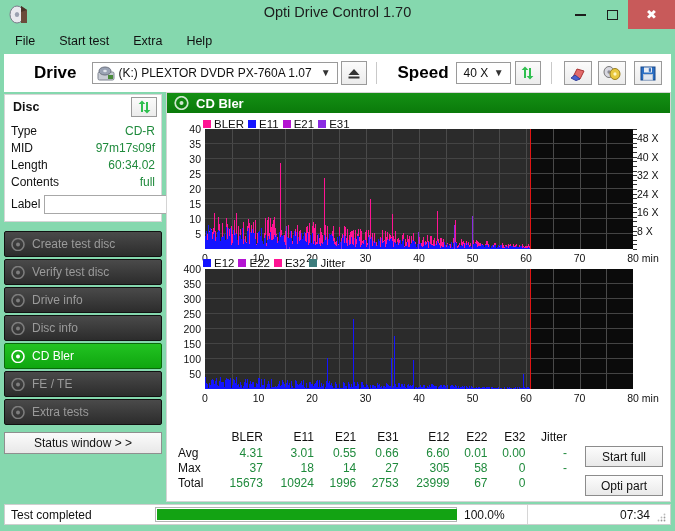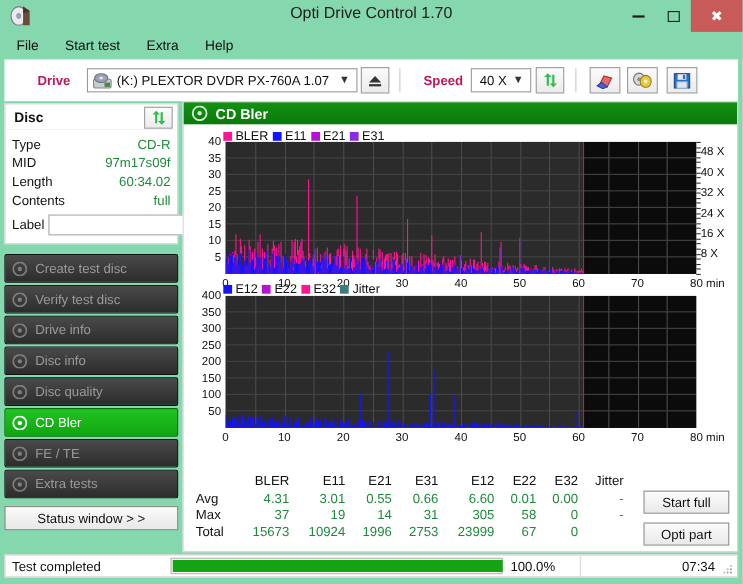--- a/index.html
+++ b/index.html
@@ -27,21 +27,21 @@
   .wbtn.close .glyph { color:#ffffff; font-size:13px; }
   .mini-bar { width:11px; height:2px; background:#1d1d1d; }
   .max-sq { width:11px; height:10px; border:1.6px solid #1d1d1d; }
 
   
   .menubar { height:24px; padding-left:12px; display:flex; align-items:center; gap:18px;
              background:#85d8ae; }
   .menubar .mi { font-size:12.5px; color:#111; padding:2px 3px; }
   .toolwrap { position:absolute; left:4px; top:54px; width:667px; height:38px; background:#fff;
               display:flex; align-items:center; }
-  .lbl-bold { font-weight:bold; font-size:12px; color:#be185d;padding-left:12px; }
+  .lbl-bold { font-weight:bold; font-size:17px; color:#000000;padding-left:12px; }
   .combo {
     height:22px; border:1px solid #9a9a9a; background:#fff; display:flex; align-items:center;
     position:relative; font-size:12px; color:#111;
   }
   .combo .caret { position:absolute; right:6px; top:4px; font-size:10px; color:#333; }
   .drive-combo { width:246px; padding-left:26px; }
   .speed-combo { width:55px; padding-left:7px; }
   .drive-ico { position:absolute; left:4px; top:3px; width:18px; height:16px; }
   .sqbtn { width:26px; height:24px; border:1px solid #9a9a9a; background:linear-gradient(#fbfbfb,#ececec);
            display:flex; align-items:center; justify-content:center; }
@@ -282,27 +282,20 @@
             <ellipse cx="7" cy="6.5" rx="2" ry="2" fill="#7d7d7d"></ellipse>
           </svg>
         <span class="nt">Drive info</span>
       </div>
       <div class="navbtn">
         <svg width="14" height="13" viewBox="0 0 14 13">
             <ellipse cx="7" cy="6.5" rx="6" ry="6" fill="none" stroke="#7d7d7d" stroke-width="1.6"></ellipse>
             <ellipse cx="7" cy="6.5" rx="2" ry="2" fill="#7d7d7d"></ellipse>
           </svg>
         <span class="nt">Disc info</span>
-      </div>
-      <div class="navbtn">
-        <svg width="14" height="13" viewBox="0 0 14 13">
-            <ellipse cx="7" cy="6.5" rx="6" ry="6" fill="none" stroke="#7d7d7d" stroke-width="1.6"></ellipse>
-            <ellipse cx="7" cy="6.5" rx="2" ry="2" fill="#7d7d7d"></ellipse>
-          </svg>
-        <span class="nt">Disc quality</span>
       </div>
       <div class="navbtn active">
         <svg width="14" height="13" viewBox="0 0 14 13">
             <ellipse cx="7" cy="6.5" rx="6" ry="6" fill="none" stroke="#ffffff" stroke-width="1.6"></ellipse>
             <ellipse cx="7" cy="6.5" rx="2" ry="2" fill="#ffffff"></ellipse>
           </svg>
         <span class="nt">CD Bler</span>
       </div>
       <div class="navbtn">
         <svg width="14" height="13" viewBox="0 0 14 13">
@@ -1510,23 +1503,23 @@
             <td>0.55</td>
             <td>0.66</td>
             <td>6.60</td>
             <td>0.01</td>
             <td>0.00</td>
             <td>-</td>
           </tr>
           <tr>
             <td class="rowlbl">Max</td>
             <td>37</td>
-            <td>19</td>
+            <td>18</td>
             <td>14</td>
-            <td>31</td>
+            <td>27</td>
             <td>305</td>
             <td>58</td>
             <td>0</td>
             <td>-</td>
           </tr>
           <tr>
             <td class="rowlbl">Total</td>
             <td>15673</td>
             <td>10924</td>
             <td>1996</td>

